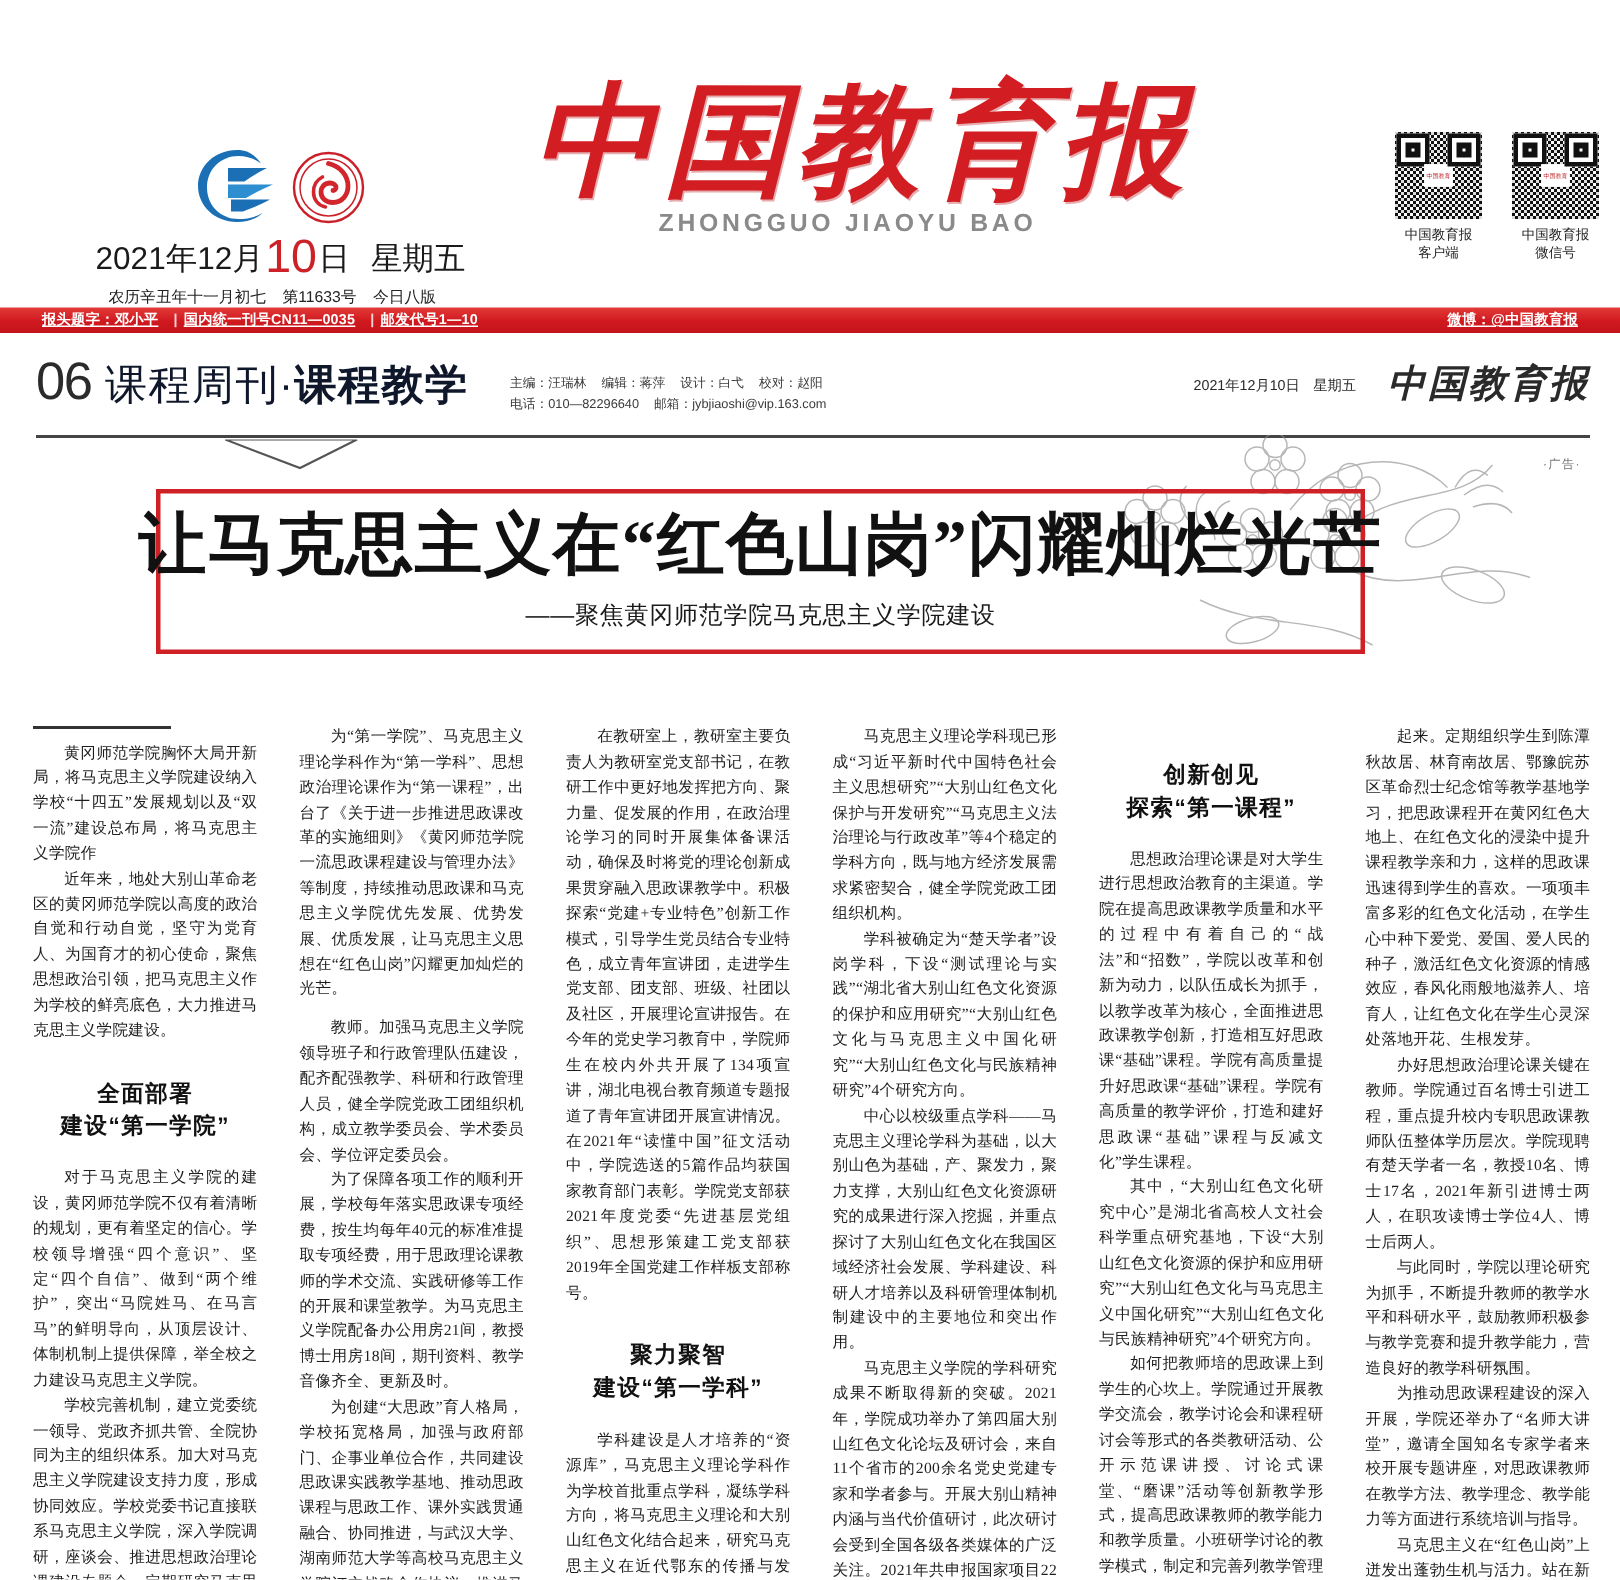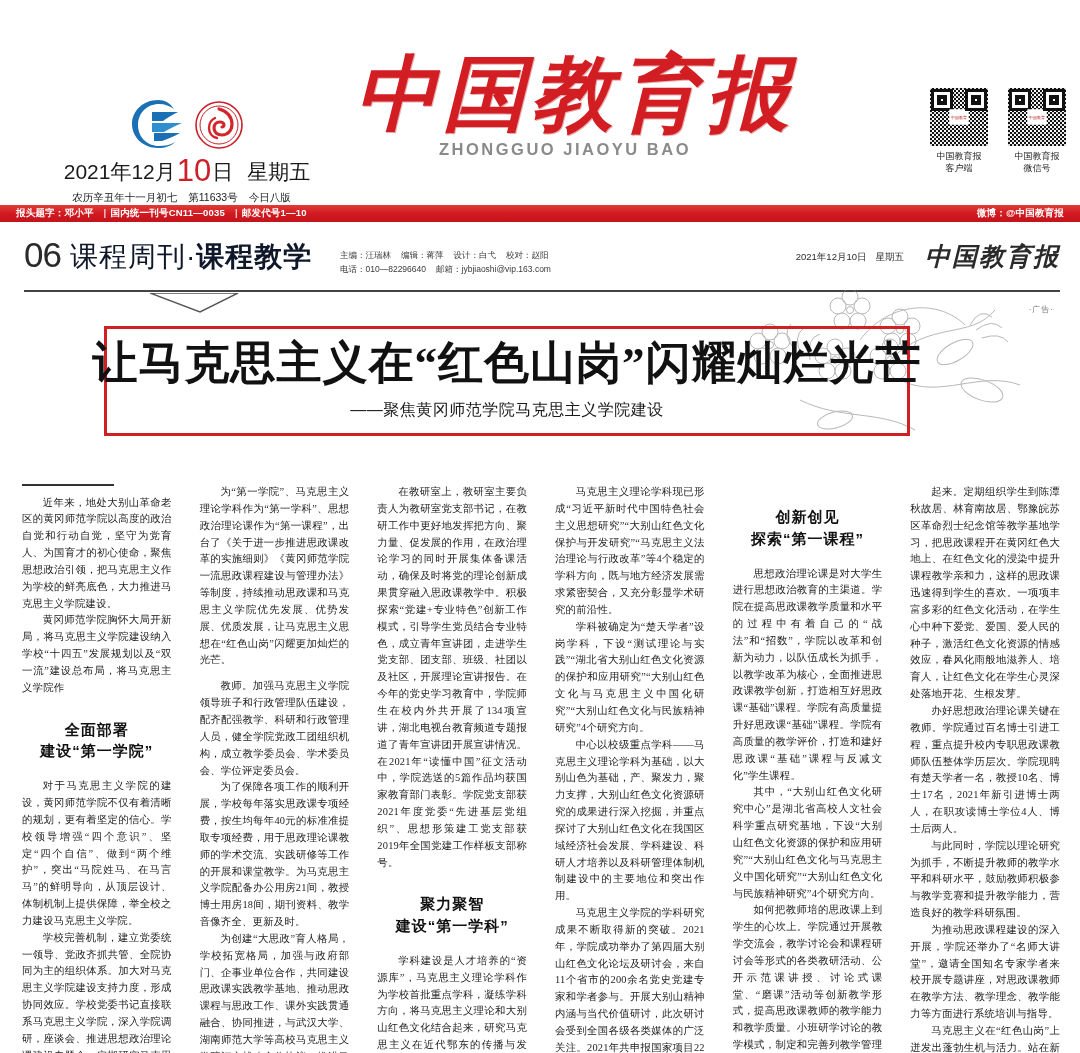--- a/index.html
+++ b/index.html
@@ -151,26 +151,27 @@
 
   
   .redbar {
     height: 17px;
     background: #d8232a;
     background: linear-gradient(180deg,#e23b37 0%, #d0181f 55%, #c3141b 100%);
     color: #fff;
     display: flex;
     align-items: center;
     justify-content: space-between;
-    padding: 0 16px;
+    padding: 0 28px;
     box-sizing: border-box;
     font-family: "Liberation Sans", sans-serif;
     font-size: 9.5px;
     font-weight: 700;
     letter-spacing: .2px;
+    text-decoration: underline;
   }
   .redbar-left span { margin-right: 4px; }
   .redbar-sep { opacity: .8; margin: 0 6px; }
 
   
   .sechead {
     position: relative;
     height: 62px;
     margin-top: 14px;
   }
@@ -483,40 +484,40 @@
 
   <div class="headbox">
     <div class="headline">让马克思主义在“红色山岗”闪耀灿烂光芒</div>
     <div class="subhead">——聚焦黄冈师范学院马克思主义学院建设</div>
   </div>
 </div>
 
 <div class="cols" id="cols">
     <div class="col">
       <div class="toprule"></div>
+      <p>黄冈师范学院胸怀大局开新局，将马克思主义学院建设纳入学校“十四五”发展规划以及“双一流”建设总布局，将马克思主义学院作</p>
       <p>近年来，地处大别山革命老区的黄冈师范学院以高度的政治自觉和行动自觉，坚守为党育人、为国育才的初心使命，聚焦思想政治引领，把马克思主义作为学校的鲜亮底色，大力推进马克思主义学院建设。</p>
-      <p>黄冈师范学院胸怀大局开新局，将马克思主义学院建设纳入学校“十四五”发展规划以及“双一流”建设总布局，将马克思主义学院作</p>
       <div class="secttl"><span>全面部署</span><span class="l2">建设“第一学院”</span></div>
       <p>对于马克思主义学院的建设，黄冈师范学院不仅有着清晰的规划，更有着坚定的信心。学校领导增强“四个意识”、坚定“四个自信”、做到“两个维护”，突出“马院姓马、在马言马”的鲜明导向，从顶层设计、体制机制上提供保障，举全校之力建设马克思主义学院。</p>
       <p>学校完善机制，建立党委统一领导、党政齐抓共管、全院协同为主的组织体系。加大对马克思主义学院建设支持力度，形成协同效应。学校党委书记直接联系马克思主义学院，深入学院调研，座谈会、推进思想政治理论课建设专题会，定期研究马克思主义学院建设，使之制度化、规范化、常态化。校党委会会议定期研究，每学期至少召开两次专题研究会议，研究思政课和马克思主义学院建设有关工作；党委书记、校长到马克思主义学院召开现场办公会，了解工作情况、解决实际问题；党委书记、校长每学期多次走进思政课堂听课，为学生讲授思政课，联系思政课</p>
     </div>
     <div class="col">
       <p>为“第一学院”、马克思主义理论学科作为“第一学科”、思想政治理论课作为“第一课程”，出台了《关于进一步推进思政课改革的实施细则》《黄冈师范学院一流思政课程建设与管理办法》等制度，持续推动思政课和马克思主义学院优先发展、优势发展、优质发展，让马克思主义思想在“红色山岗”闪耀更加灿烂的光芒。</p>
       <div class="spacer"></div>
       <p>教师。加强马克思主义学院领导班子和行政管理队伍建设，配齐配强教学、科研和行政管理人员，健全学院党政工团组织机构，成立教学委员会、学术委员会、学位评定委员会。</p>
       <p>为了保障各项工作的顺利开展，学校每年落实思政课专项经费，按生均每年40元的标准准提取专项经费，用于思政理论课教师的学术交流、实践研修等工作的开展和课堂教学。为马克思主义学院配备办公用房21间，教授博士用房18间，期刊资料、教学音像齐全、更新及时。</p>
       <p>为创建“大思政”育人格局，学校拓宽格局，加强与政府部门、企事业单位合作，共同建设思政课实践教学基地、推动思政课程与思政工作、课外实践贯通融合、协同推进，与武汉大学、湖南师范大学等高校马克思主义学院订立战略合作协议，推进马克思主义学院向纵深迈进。</p>
     </div>
     <div class="col">
       <p>在教研室上，教研室主要负责人为教研室党支部书记，在教研工作中更好地发挥把方向、聚力量、促发展的作用，在政治理论学习的同时开展集体备课活动，确保及时将党的理论创新成果贯穿融入思政课教学中。积极探索“党建+专业特色”创新工作模式，引导学生党员结合专业特色，成立青年宣讲团，走进学生党支部、团支部、班级、社团以及社区，开展理论宣讲报告。在今年的党史学习教育中，学院师生在校内外共开展了134项宣讲，湖北电视台教育频道专题报道了青年宣讲团开展宣讲情况。在2021年“读懂中国”征文活动中，学院选送的5篇作品均获国家教育部门表彰。学院党支部获2021年度党委“先进基层党组织”、思想形策建工党支部获2019年全国党建工作样板支部称号。</p>
       <div class="secttl"><span>聚力聚智</span><span class="l2">建设“第一学科”</span></div>
       <p>学科建设是人才培养的“资源库”，马克思主义理论学科作为学校首批重点学科，凝练学科方向，将马克思主义理论和大别山红色文化结合起来，研究马克思主义在近代鄂东的传播与发展，挖掘大别山红色文化的马克思主义意蕴和育人功能，发挥学科建设在思政教学、人才培养、理论研究等方面的支撑作用，推动马克思主义理论学科向更高水平发展。</p>
     </div>
     <div class="col">
-      <p>马克思主义理论学科现已形成“习近平新时代中国特色社会主义思想研究”“大别山红色文化保护与开发研究”“马克思主义法治理论与行政改革”等4个稳定的学科方向，既与地方经济发展需求紧密契合，又充分彰显学术研究的前沿性。</p>
+      <p>马克思主义理论学科现已形成“习近平新时代中国特色社会主义思想研究”“大别山红色文化保护与开发研究”“马克思主义法治理论与行政改革”等4个稳定的学科方向，既与地方经济发展需求紧密契合，健全学院党政工团组织机构。</p>
       <p>学科被确定为“楚天学者”设岗学科，下设“测试理论与实践”“湖北省大别山红色文化资源的保护和应用研究”“大别山红色文化与马克思主义中国化研究”“大别山红色文化与民族精神研究”4个研究方向。</p>
       <p>中心以校级重点学科——马克思主义理论学科为基础，以大别山色为基础，产、聚发力，聚力支撑，大别山红色文化资源研究的成果进行深入挖掘，并重点探讨了大别山红色文化在我国区域经济社会发展、学科建设、科研人才培养以及科研管理体制机制建设中的主要地位和突出作用。</p>
       <p>马克思主义学院的学科研究成果不断取得新的突破。2021年，学院成功举办了第四届大别山红色文化论坛及研讨会，来自11个省市的200余名党史党建专家和学者参与。开展大别山精神内涵与当代价值研讨，此次研讨会受到全国各级各类媒体的广泛关注。2021年共申报国家项目22项、成功获批国家社科基金项目1项，中国省部级项目23项15项，教辅项目30余项，发表学术论文20余篇，出版著作4部，获得国家级教学成果奖3项、三等奖5项。</p>
     </div>
     <div class="col">
       <div class="secttl"><span>创新创见</span><span class="l2">探索“第一课程”</span></div>
       <p>思想政治理论课是对大学生进行思想政治教育的主渠道。学院在提高思政课教学质量和水平的过程中有着自己的“战法”和“招数”，学院以改革和创新为动力，以队伍成长为抓手，以教学改革为核心，全面推进思政课教学创新，打造相互好思政课“基础”课程。学院有高质量提升好思政课“基础”课程。学院有高质量的教学评价，打造和建好思政课“基础”课程与反减文化”学生课程。</p>
       <p>其中，“大别山红色文化研究中心”是湖北省高校人文社会科学重点研究基地，下设“大别山红色文化资源的保护和应用研究”“大别山红色文化与马克思主义中国化研究”“大别山红色文化与民族精神研究”4个研究方向。</p>
       <p>如何把教师培的思政课上到学生的心坎上。学院通过开展教学交流会，教学讨论会和课程研讨会等形式的各类教研活动、公开示范课讲授、讨论式课堂、“磨课”活动等创新教学形式，提高思政课教师的教学能力和教学质量。小班研学讨论的教学模式，制定和完善列教学管理规章制度，实行听学跟于全体成员定期深入课堂听课制度，听课评课，坚持“传帮带”工作，不断提升师资教学课堂。</p>
     </div>

